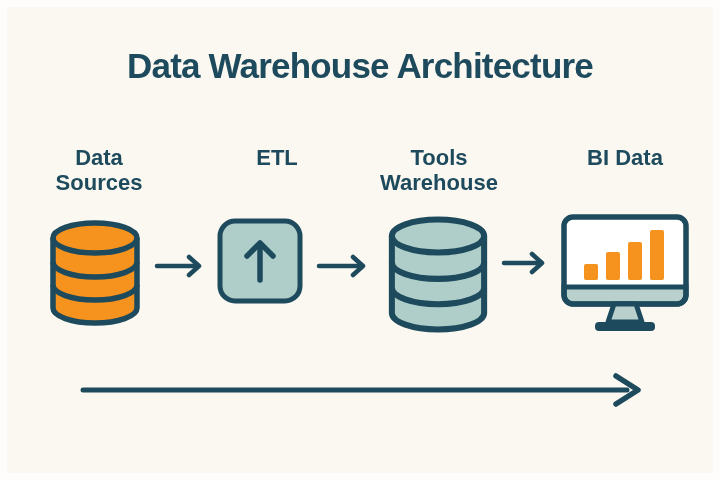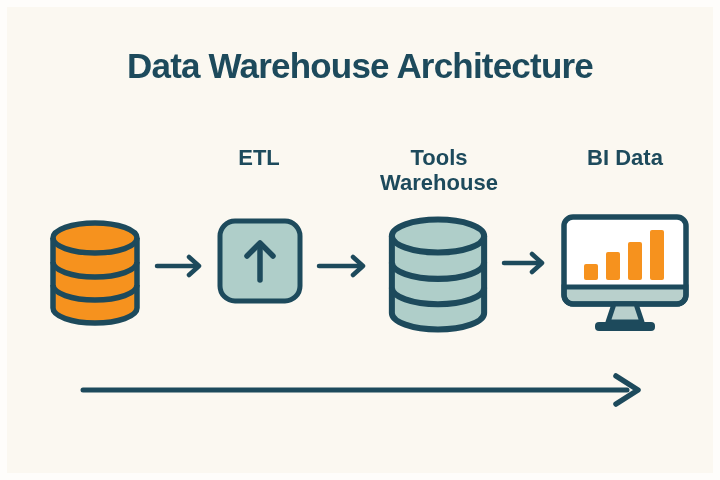--- a/index.html
+++ b/index.html
@@ -14,21 +14,21 @@
     position:absolute; top:39px; left:0; width:100%;
     text-align:center; font-size:35px; font-weight:bold;
     color:#1D4A5C; letter-spacing:-0.8px;
   }
   .node-label {
     position:absolute; top:138px;
     text-align:center; font-size:22px; font-weight:bold;
     color:#1D4A5C; line-height:25px;
   }
   .lbl-sources   { left:22px;  width:140px; }
-  .lbl-etl       { left:202px; width:100px;text-align:center; }
+  .lbl-etl       { left:220px; width:100px;text-align:center; }
   .lbl-warehouse { left:352px; width:160px; }
   .lbl-bitools   { left:558px; width:120px; }
   .icon { position:absolute; }
   .ic-db-orange { left:38px;  top:210px; }
   .ic-etl       { left:210px; top:211px; }
   .ic-db-teal   { left:376px; top:206px; }
   .ic-monitor   { left:553px; top:206px; }
   .ar-1 { left:147px; top:243px; }
   .ar-2 { left:309px; top:243px; }
   .ar-3 { left:494px; top:240px; }
@@ -40,20 +40,21 @@
   }
   .brand .x { color:#7FC242; }
 </style>
 </head>
 <body>
 
 <div class="canvas">
 
   <div class="title">Data Warehouse Architecture</div>
 
+  <div class="node-label lbl-sources">Data Sources</div>
   <div class="node-label lbl-etl">ETL</div>
   <div class="node-label lbl-warehouse">Tools Warehouse</div>
   <div class="node-label lbl-bitools">BI Data</div>
 
   <svg class="icon ic-db-orange" width="100" height="112" viewBox="0 0 100 112">
     <path d="M8 21 V91 a42 15 0 0 0 84 0 V21 a42 15 0 0 0 -84 0 Z" fill="#F6921E" stroke="none"></path>
     <ellipse cx="50" cy="21" rx="42" ry="15" fill="#F6921E" stroke="#1D4A5C" stroke-width="5.5"></ellipse>
     <path d="M8 21 V91 a42 15 0 0 0 84 0 V21" fill="none" stroke="#1D4A5C" stroke-width="5.5"></path>
     <path d="M8 45 a42 15 0 0 0 84 0" fill="none" stroke="#1D4A5C" stroke-width="5.5"></path>
     <path d="M8 68 a42 15 0 0 0 84 0" fill="none" stroke="#1D4A5C" stroke-width="5.5"></path>

